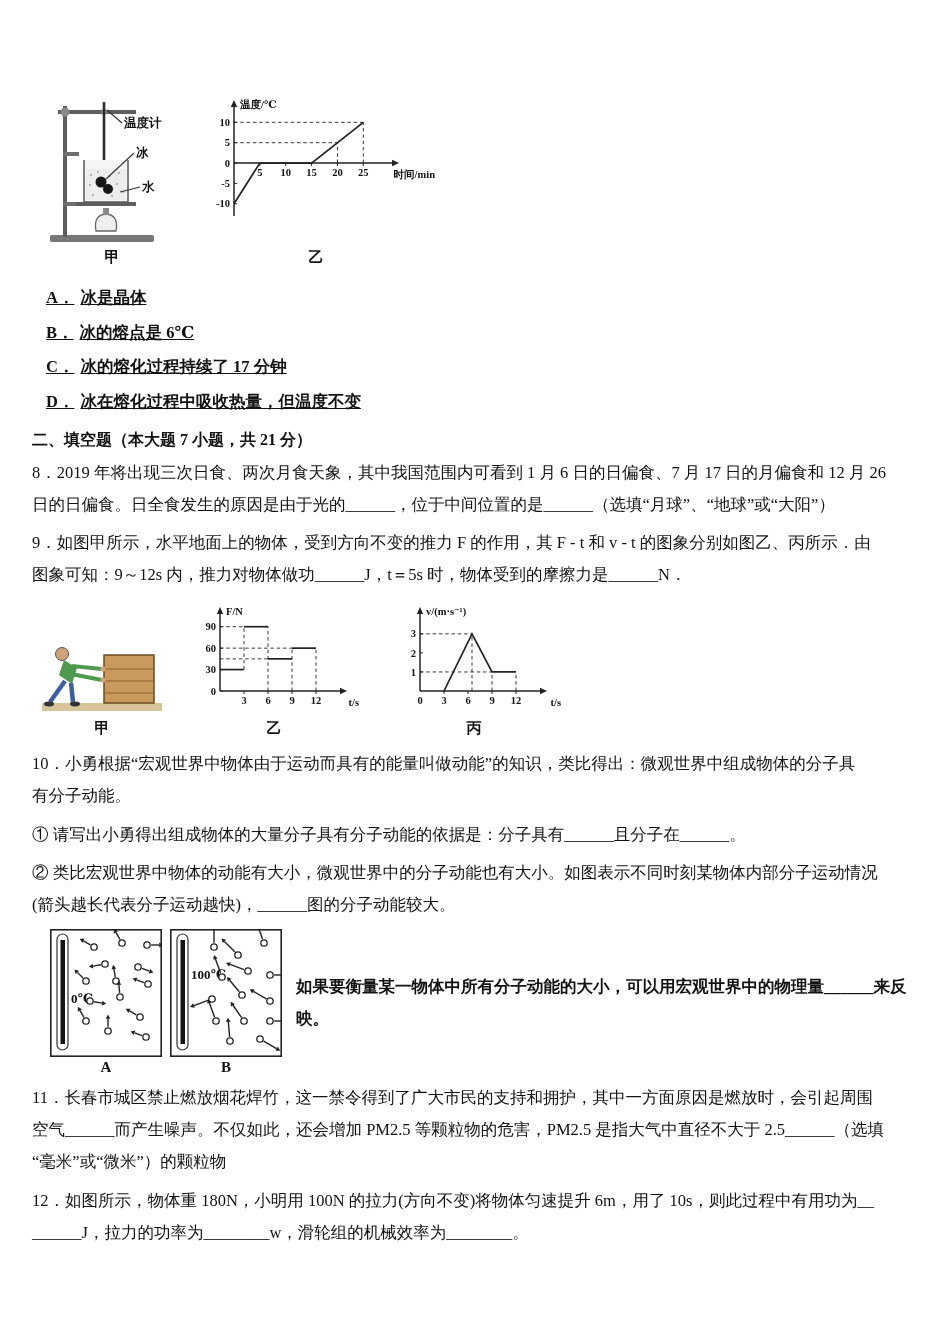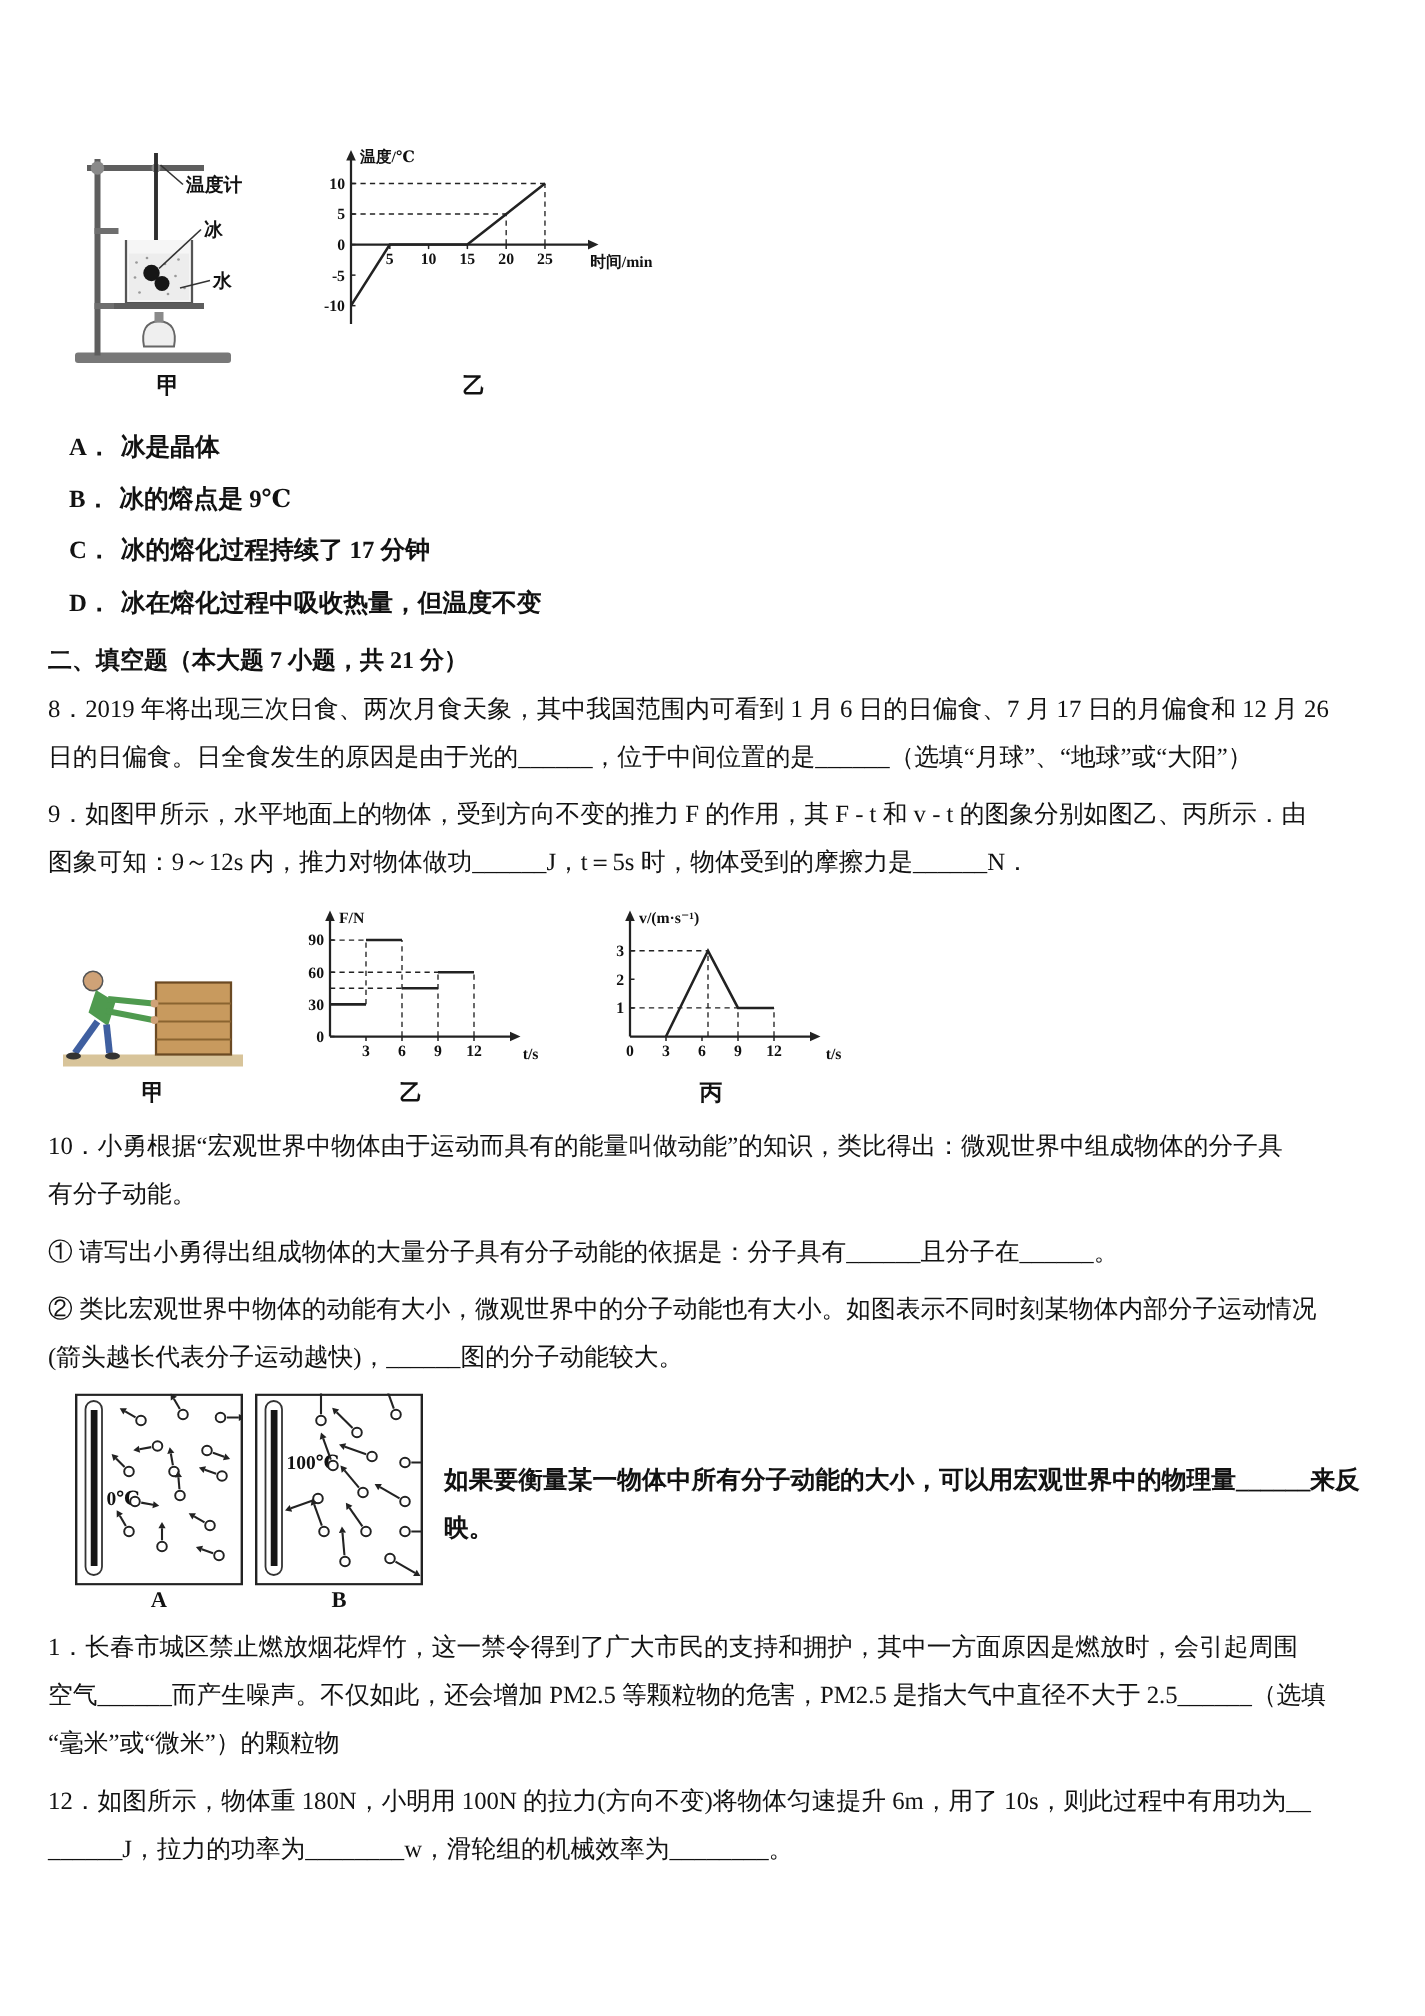--- a/index.html
+++ b/index.html
@@ -1,21 +1,21 @@
 <!DOCTYPE html>
 <html><head>
 <meta charset="utf-8">
 <style>
   html,body{margin:0;padding:0;background:#ffffff;}
   body{width:950px;height:1344px;font-family:"Liberation Serif","DejaVu Serif",serif;color:#121212;}
   .page{box-sizing:border-box;width:950px;height:1344px;padding:88px 22px 20px 32px;background:#fff;}
   .qtext{white-space:pre-wrap;font-size:16.5px;line-height:1.95;font-weight:400;margin:6px 0;}
   .section-header{font-size:16px;font-weight:700;margin:10px 0 2px 0;}
   .options{margin:14px 0 4px 0;padding-left:14px;}
-  .option{font-size:16.5px;font-weight:700;line-height:2.1;}
+  .option{font-size:16.5px;font-weight:700;line-height:2.1;text-decoration:underline;}
   .option .olabel{margin-right:6px;}
   .fig-row{display:flex;align-items:flex-end;gap:18px;padding-left:14px;margin:0 0 10px 0;}
   .fig-block{display:flex;flex-direction:column;align-items:center;}
   .fig-caption{font-size:15px;font-weight:700;margin-top:2px;}
   .fig9-row{display:flex;align-items:flex-end;gap:26px;padding-left:10px;margin:6px 0 10px 0;}
   .fig10-row{display:flex;align-items:center;gap:14px;padding-left:18px;margin:8px 0 6px 0;}
   .fig10-boxes{display:flex;gap:8px;}
   .side-text{font-size:16.5px;font-weight:700;line-height:1.9;flex:1;}
   svg text{font-family:"Liberation Serif","DejaVu Serif",serif;}
   .applabel{font-size:12.5px;font-weight:700;fill:#111;}
@@ -95,21 +95,21 @@
           <polyline points="38,115.78181818181818 63.86206896551724,75.05454545454546 115.58620689655173,75.05454545454546 167.3103448275862,34.32727272727273" fill="none" stroke="#222" stroke-width="1.7"></polyline>
           <text x="44" y="20" text-anchor="start" font-size="10.5" fill="#111" font-weight="bold">温度/℃</text>
           <text x="239" y="90.05454545454546" text-anchor="end" font-size="10.5" fill="#111" font-weight="bold">时间/min</text>
         </svg>
       <div class="fig-caption">乙</div>
     </div>
   </div>
 
   <div class="options">
     <div class="option"><span class="olabel">A．</span><span>冰是晶体</span></div>
-    <div class="option"><span class="olabel">B．</span><span>冰的熔点是 9℃</span></div>
+    <div class="option"><span class="olabel">B．</span><span>冰的熔点是 6℃</span></div>
     <div class="option"><span class="olabel">C．</span><span>冰的熔化过程持续了 17 分钟</span></div>
     <div class="option"><span class="olabel">D．</span><span>冰在熔化过程中吸收热量，但温度不变</span></div>
   </div>
 
   <div class="section-header">二、填空题（本大题 7 小题，共 21 分）</div>
 
   <p class="qtext">8．2019 年将出现三次日食、两次月食天象，其中我国范围内可看到 1 月 6 日的日偏食、7 月 17 日的月偏食和 12 月 26
 日的日偏食。日全食发生的原因是由于光的______，位于中间位置的是______（选填“月球”、“地球”或“大阳”）</p>
 
   <p class="qtext">9．如图甲所示，水平地面上的物体，受到方向不变的推力 F 的作用，其 F - t 和 v - t 的图象分别如图乙、丙所示．由
@@ -315,20 +315,20 @@
             <circle cx="90" cy="110" r="3.2" fill="#fff" stroke="#222" stroke-width="1.3"></circle>
             <line x1="93.63730669589464" y1="112.1" x2="106.62768775266122" y2="119.6" stroke="#222" stroke-width="1.4"></line>
             <polygon points="110.26499444855585,121.69999999999999 105.42768775266121,121.67846096908265 107.82768775266122,117.52153903091734" fill="#222"></polygon>
           </svg>
         <div class="fig-caption">B</div>
       </div>
     </div>
     <div class="side-text">如果要衡量某一物体中所有分子动能的大小，可以用宏观世界中的物理量______来反映。</div>
   </div>
 
-  <p class="qtext">1．长春市城区禁止燃放烟花焊竹，这一禁令得到了广大市民的支持和拥护，其中一方面原因是燃放时，会引起周围
+  <p class="qtext">11．长春市城区禁止燃放烟花焊竹，这一禁令得到了广大市民的支持和拥护，其中一方面原因是燃放时，会引起周围
 空气______而产生噪声。不仅如此，还会增加 PM2.5 等颗粒物的危害，PM2.5 是指大气中直径不大于 2.5______（选填
 “毫米”或“微米”）的颗粒物</p>
 
   <p class="qtext">12．如图所示，物体重 180N，小明用 100N 的拉力(方向不变)将物体匀速提升 6m，用了 10s，则此过程中有用功为__
 ______J，拉力的功率为________w，滑轮组的机械效率为________。</p>
 
 </div>
 
 </body></html>

